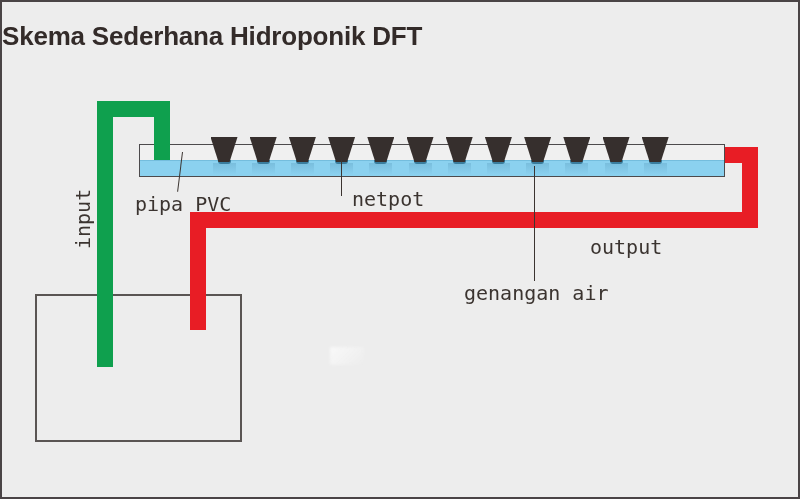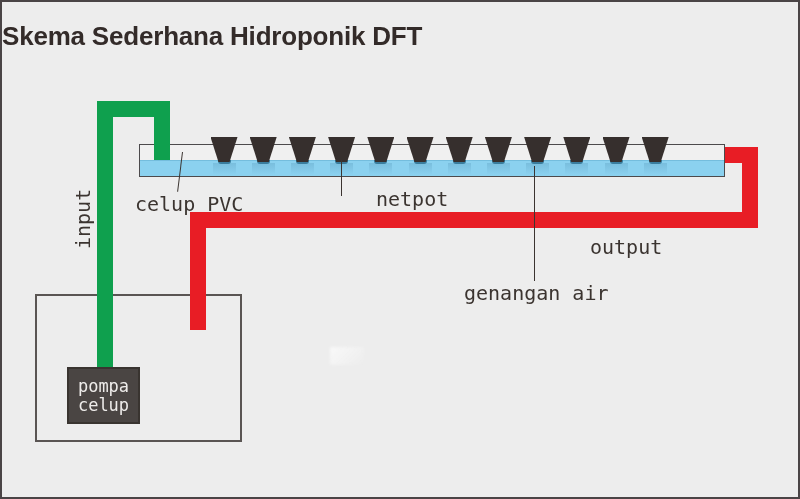--- a/index.html
+++ b/index.html
@@ -65,21 +65,21 @@
     font-size:17px;line-height:19px;
   }
   
   .leader{width:1px;background:#3b3430;}
   .l-pipa   {left:180px;top:150px;height:40px;transform:rotate(7deg);transform-origin:top center;}
   .l-netpot {left:339px;top:158px;height:36px;}
   .l-genang {left:532px;top:164px;height:115px;}
   
   .lbl{color:var(--label,#3b3430);font-size:20px;white-space:nowrap;}
   .lbl-pipa   {left:133px;top:190px;}
-  .lbl-netpot {left:350px;top:185px;margin-left:24px;}
+  .lbl-netpot {left:350px;top:185px;}
   .lbl-output {left:588px;top:233px;}
   .lbl-genang {left:462px;top:279px;}
   .lbl-input{
     left:49px;top:207px;width:60px;height:20px;text-align:center;
     transform:rotate(-90deg);
   }
   
   .smudge{
     left:328px;top:345px;width:34px;height:18px;
     background:linear-gradient(135deg,rgba(255,255,255,0.65),rgba(255,255,255,0));
@@ -139,30 +139,26 @@
 
   <div class="abs green g-horiz-top"></div>
   <div class="abs green g-vert-right"></div>
   <div class="abs green g-vert-left"></div>
 
   <div class="abs red r-stub"></div>
   <div class="abs red r-vert-right"></div>
   <div class="abs red r-horiz"></div>
   <div class="abs red r-vert-left"></div>
 
-  <div class="abs pump">
-    <span>pompa</span>
-    <span>celup</span>
-  </div>
 
   <div class="abs leader l-pipa"></div>
   <div class="abs leader l-netpot"></div>
   <div class="abs leader l-genang"></div>
 
   <div class="abs lbl lbl-input">input</div>
-  <div class="abs lbl lbl-pipa">celup PVC</div>
+  <div class="abs lbl lbl-pipa">pipa PVC</div>
   <div class="abs lbl lbl-netpot">netpot</div>
   <div class="abs lbl lbl-output">output</div>
   <div class="abs lbl lbl-genang">genangan air</div>
 
   <div class="abs smudge"></div>
 
 </div>
 
 </body></html>

